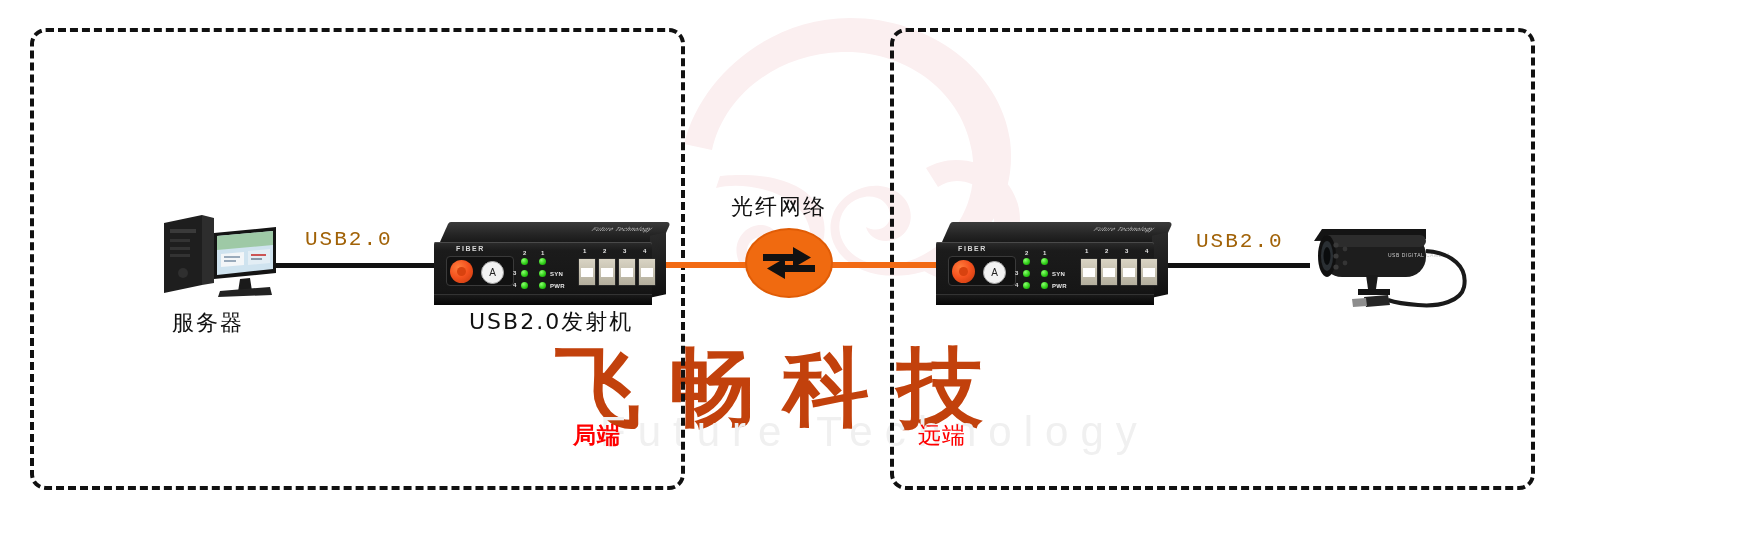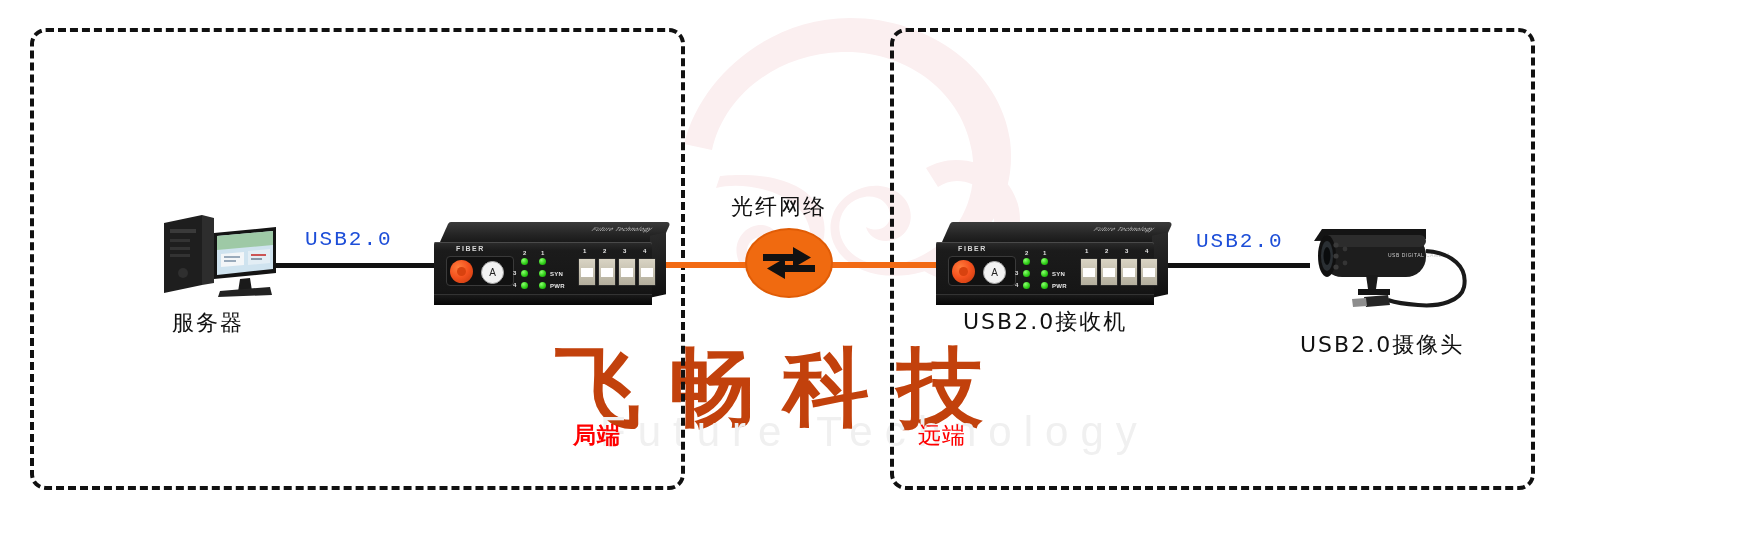--- a/index.html
+++ b/index.html
@@ -87,21 +87,21 @@
     height: 6px;
     background: #f26a14;
   }
   #fiber-left  { left: 665px; top: 262px; width: 105px; }
   #fiber-right { left: 805px; top: 262px; width: 145px; }
 
   .link-caption {
     position: absolute;
     font-size: 21px;
     letter-spacing: 2px;
-    color: #1d4ed8;
+    color: #a16207;
     font-family: "Liberation Mono", monospace;
     white-space: nowrap;
   }
   #cap-left  { left: 305px;  top: 228px; }
   #cap-right { left: 1196px; top: 230px; }
 
   
   #fiber-cloud {
     position: absolute;
     left: 745px;
@@ -429,20 +429,21 @@
           <div class="usb-port"></div>
         </div>
         <div style="position:relative;">
           <span class="usb-num" style="left:5px;">4</span>
           <div class="usb-port"></div>
         </div>
       </div>
       <div class="conv-lip"></div>
     </div>
   </div>
+  <div class="node-caption" id="cap-tx">USB2.0发射机</div>
 
   <div class="converter" id="node-rx">
     <div class="conv-top">
       <span class="conv-brand">Future Technology</span>
     </div>
     <div class="conv-side"></div>
     <div class="conv-face">
       <span class="conv-fiber-label">FIBER</span>
       <span class="conv-wave-label">1310nm</span>
 
@@ -480,21 +481,20 @@
           <div class="usb-port"></div>
         </div>
         <div style="position:relative;">
           <span class="usb-num" style="left:5px;">4</span>
           <div class="usb-port"></div>
         </div>
       </div>
       <div class="conv-lip"></div>
     </div>
   </div>
-  <div class="node-caption" id="cap-rx">USB2.0接收机</div>
 
   <div id="node-camera">
     <svg width="200" height="115" viewBox="0 0 200 115">
 
       <path d="M14 36 L22 24 L126 24 L126 34 Z" fill="#141414"></path>
 
       <rect x="22" y="30" width="104" height="42" rx="20" fill="#1d1d1d"></rect>
       <rect x="22" y="30" width="104" height="12" rx="6" fill="#2c2c2c"></rect>
 
       <ellipse cx="27" cy="51" rx="9" ry="21" fill="#101010"></ellipse>
@@ -511,15 +511,14 @@
 
       <path d="M66 70 L78 70 L76 84 L68 84 Z" fill="#1a1a1a"></path>
       <path d="M58 84 L90 84 L90 90 L58 90 Z" fill="#141414"></path>
 
       <path d="M126 46 C152 48 168 62 164 82 C161 96 140 102 118 100 C104 99 94 97 88 95" stroke="#1a1a1a" stroke-width="4" fill="none"></path>
 
       <path d="M64 92 L88 90 L90 100 L66 102 Z" fill="#252525"></path>
       <path d="M52 94 L66 93 L67 101 L53 102 Z" fill="#8d8d8d"></path>
     </svg>
   </div>
-  <div class="node-caption" id="cap-cam">USB2.0摄像头</div>
 
 </div>
 
 </body></html>

